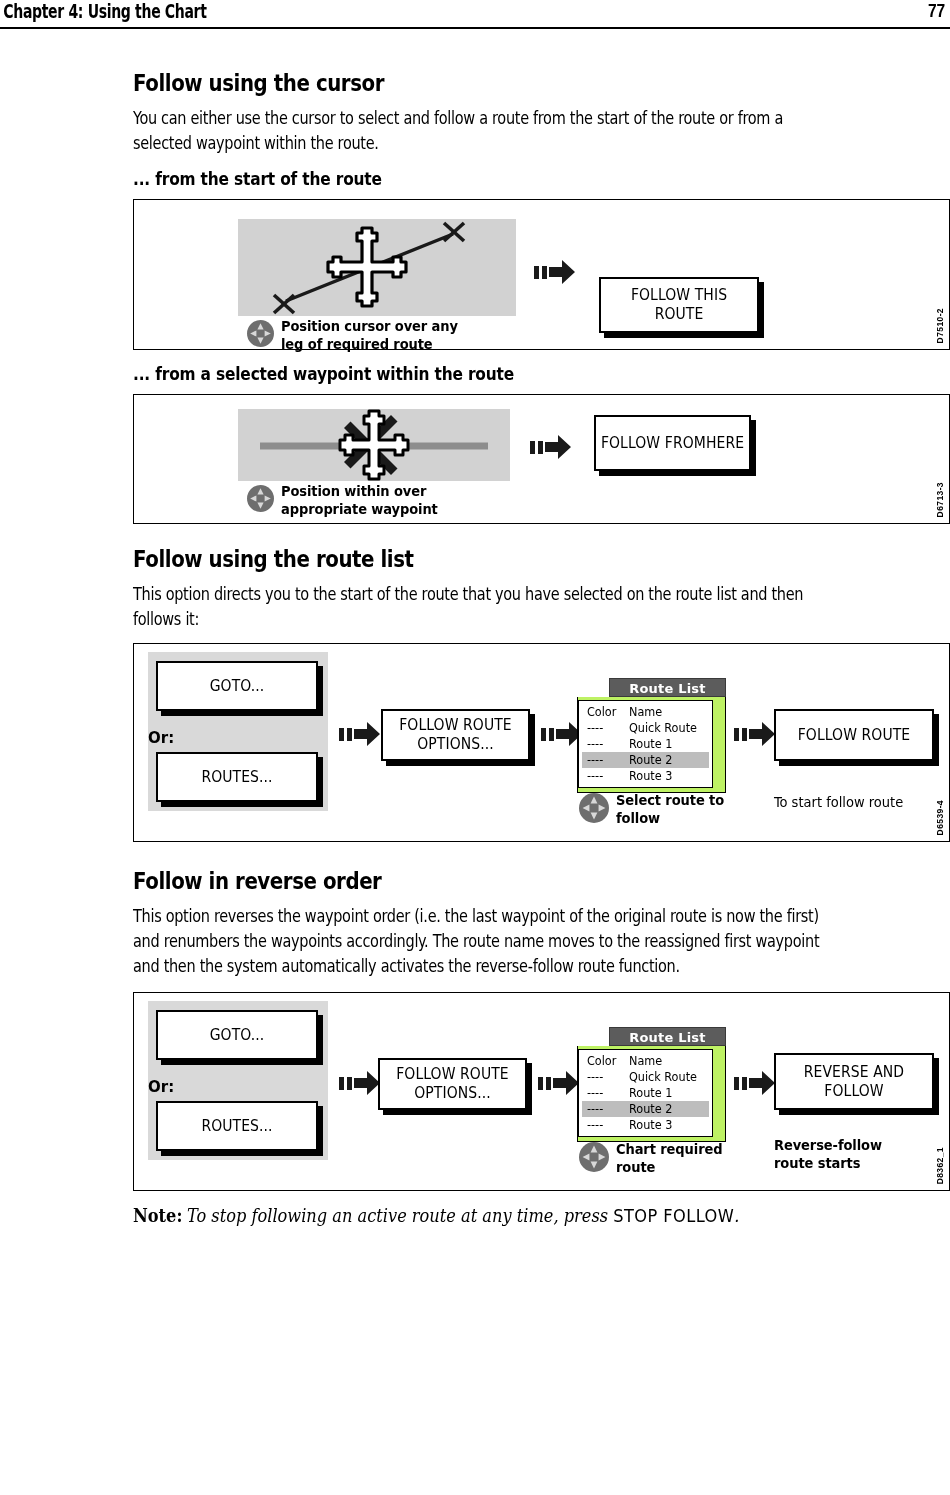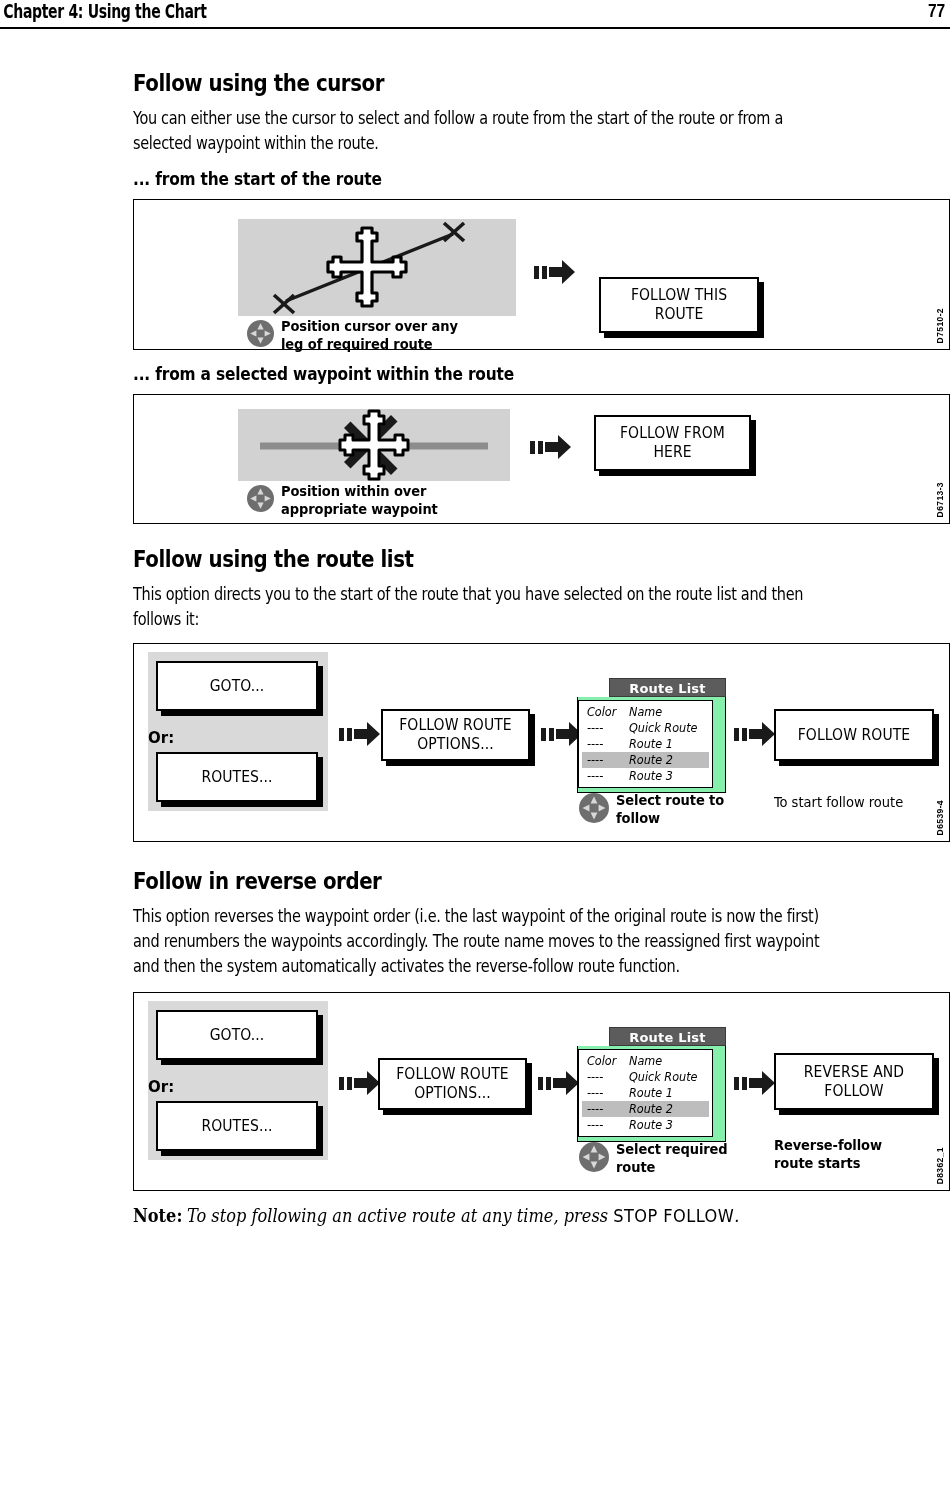--- a/index.html
+++ b/index.html
@@ -111,22 +111,22 @@
   }
   
   .rl{position:absolute;background:#fff;}
   .rl-title{
     background:#5c5c5c;color:#fff;text-align:center;font-weight:800;
     font-size:13px;line-height:19px;height:19px;letter-spacing:0.2px;
     font-family:"DejaVu Sans","Liberation Sans",sans-serif;
     border:1.4px solid #3a3a3a;box-sizing:border-box;margin-left:32px;
   }
   .rl-body{
-    border:1.6px solid #000;border-top:none;background:#86efac;
-    padding:3px 12px 4px 0;box-sizing:border-box;font-style:italic;
+    border:1.6px solid #000;border-top:none;background:#bef264;
+    padding:3px 12px 4px 0;box-sizing:border-box;
   }
   .rl-row{
     display:flex;font-size:12.5px;line-height:16px;height:16px;
     font-family:"DejaVu Sans Condensed","Liberation Sans",sans-serif;
     padding:0 5px;box-sizing:border-box;
   }
   .rl-row.hdr{font-weight:400;}
   .rl-row.sel{background:#bdbdbd;}
   .rl-c1{width:42px;}
   .rl-c2{flex:1;}
@@ -238,21 +238,21 @@
     </div>
 
     <div class="flowarrow" style="left:396px;top:40px;">
       <div class="dash"></div>
       <div class="dash d2"></div>
       <svg width="26" height="24" viewBox="0 0 26 24">
         <path d="M0,7 L13,7 L13,0 L26,12 L13,24 L13,17 L0,17 Z" fill="#1a1a1a"></path>
       </svg>
     </div>
 
-    <div class="softkey" style="left:460px;top:20px;width:157px;height:56px;flex-direction:column;">
+    <div class="softkey" style="left:460px;top:20px;width:157px;height:56px;flex-direction:row;">
       <span>FOLLOW FROM</span>
       <span>HERE</span>
     </div>
 
     <div class="fig-id">D6713-3</div>
   </div>
 
   <h2 class="sec" style="margin-top:22px;">Follow using the route list</h2>
   <p class="body">This option directs you to the start of the route that you have selected on the route list and then follows it:</p>
 
@@ -424,21 +424,21 @@
     <div class="trackpad" style="left:445px;top:149px;">
       <svg width="30" height="30" viewBox="0 0 27 27">
         <circle cx="13.5" cy="13.5" r="13.5" fill="#6e6e6e"></circle>
         <polygon points="13.5,3.2 16.6,9.4 10.4,9.4" fill="#d8d8d8"></polygon>
         <polygon points="13.5,23.8 10.4,17.6 16.6,17.6" fill="#d8d8d8"></polygon>
         <polygon points="3.2,13.5 9.4,10.4 9.4,16.6" fill="#d8d8d8"></polygon>
         <polygon points="23.8,13.5 17.6,16.6 17.6,10.4" fill="#d8d8d8"></polygon>
       </svg>
     </div>
     <div class="caption" style="left:482px;top:148px;width:150px;">
-      <div>Select required</div>
+      <div>Chart required</div>
       <div>route</div>
     </div>
     <div class="caption" style="left:640px;top:144px;width:190px;">
       <div>Reverse-follow</div>
       <div>route starts</div>
     </div>
 
     <div class="fig-id">D8362_1</div>
   </div>
 

